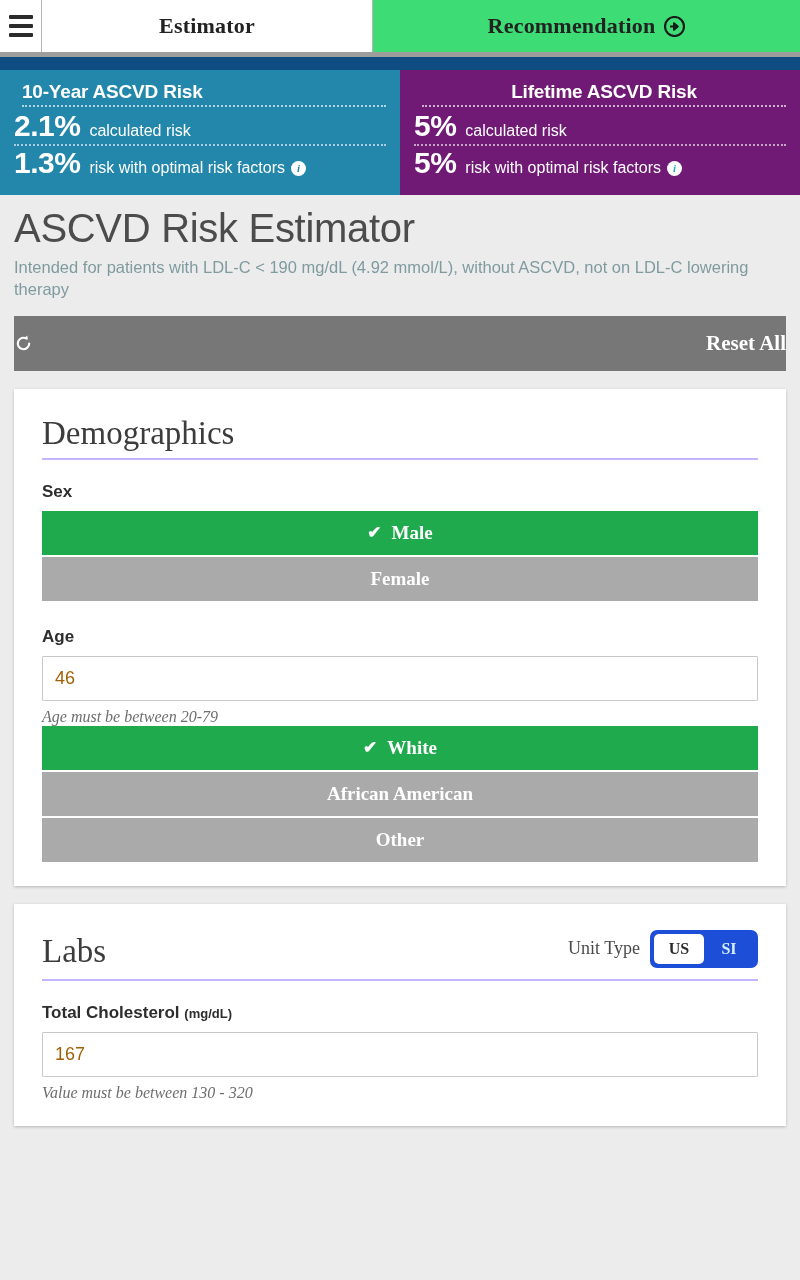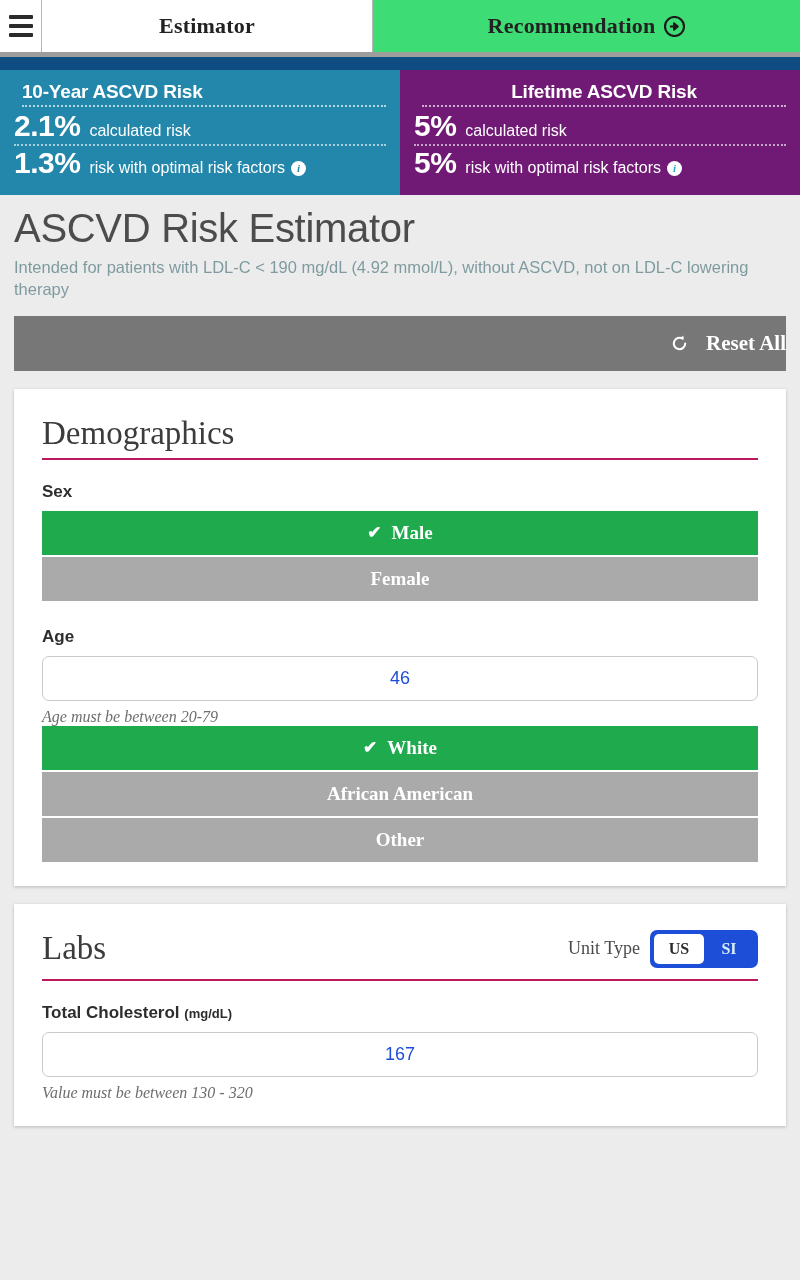--- a/index.html
+++ b/index.html
@@ -146,41 +146,41 @@
     max-width: 740px;
   }
 
   .reset-btn {
     margin: 15px 14px 0 14px;
     height: 55px;
     background: #777777;
     color: #ffffff;
     display: flex;
     align-items: center;
-    justify-content: flex-end;
+    justify-content: space-between;
     gap: 17px;
     font-family: "Liberation Serif", serif;
     font-weight: bold;
     font-size: 21px;
     cursor: pointer;
   }
   .reset-icon { display:flex; align-items:center; }
 
   
   .card {
     background: #ffffff;
     margin: 18px 14px 0 14px;
     padding: 26px 28px 24px 28px;
     box-shadow: 0 1px 3px rgba(0,0,0,.22);
   }
   .card-head {
     display: flex;
-    align-items: flex-start;
+    align-items: center;
     justify-content: space-between;
-    border-bottom: 2px solid #be185d;
+    border-bottom: 2px solid #c4b5fd;
     padding-bottom: 7px;
   }
   .card-title {
     font-family: "Liberation Serif", serif;
     font-size: 33px;
     color: #3c3c3c;
     line-height: 1.1;
   }
   .unit-wrap {
     display: flex;
@@ -244,25 +244,24 @@
   .choice.selected { background: #1faa4e; }
   .choice.unselected { background: #aaaaaa; }
   .check-icon { font-size: 17px; line-height: 1; }
 
   .text-input {
     width: 100%;
     height: 45px;
     border: 1px solid #c9c9c9;
     background: #ffffff;
     font-size: 18px;
-    color: #1d4ed8;
+    color: #a16207;
     padding: 0 12px;
     font-family: "Liberation Sans", sans-serif;
-    border-radius: 7px;
-    text-align: center;
+    border-radius: 1px;
   }
   .helper {
     font-size: 16px;
     font-style: italic;
     color: #6e6e6e;
     margin-top: 7px;
     font-family: Liberation Serif, serif;
   }
 </style>
 </head>

